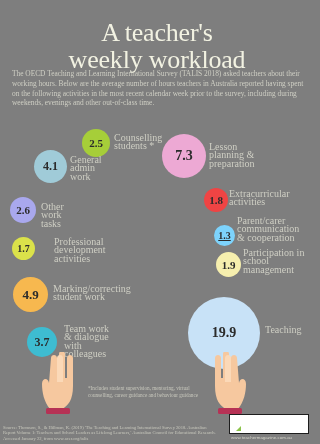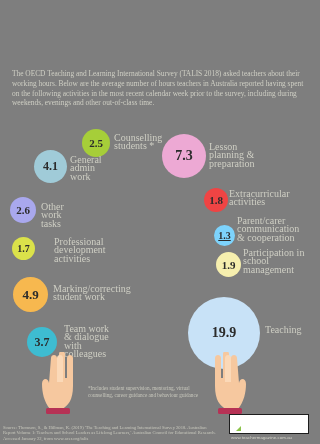--- a/index.html
+++ b/index.html
@@ -132,20 +132,24 @@
     font-size: 4.3px;
     color: #d8d8cd;
     letter-spacing: 0.1px;
   }
 </style>
 </head>
 <body>
 
 <div id="infographic">
 
+  <h1 class="title">
+    <span>A teacher's</span>
+    <span class="title-line2">weekly workload</span>
+  </h1>
 
   <p class="intro">The OECD Teaching and Learning International Survey (TALIS 2018) asked teachers about their working hours. Below are the average number of hours teachers in Australia reported having spent on the following activities in the most recent calendar week prior to the survey, including during weekends, evenings and other out-of-class time.</p>
 
   <div id="bubble-layer">
       <div class="bubble" style="left: 82px; top: 129px; width: 28px; height: 28px; background: rgb(166, 206, 57); font-size: 11px;">
         <span>2.5</span>
       </div>
       <div class="bubble-label" style="left: 114px; top: 134px; width: 52px;">Counselling students *</div>
       <div class="bubble" style="left: 34px; top: 150px; width: 33px; height: 33px; background: rgb(160, 203, 216); font-size: 12px;">
         <span>4.1</span>

